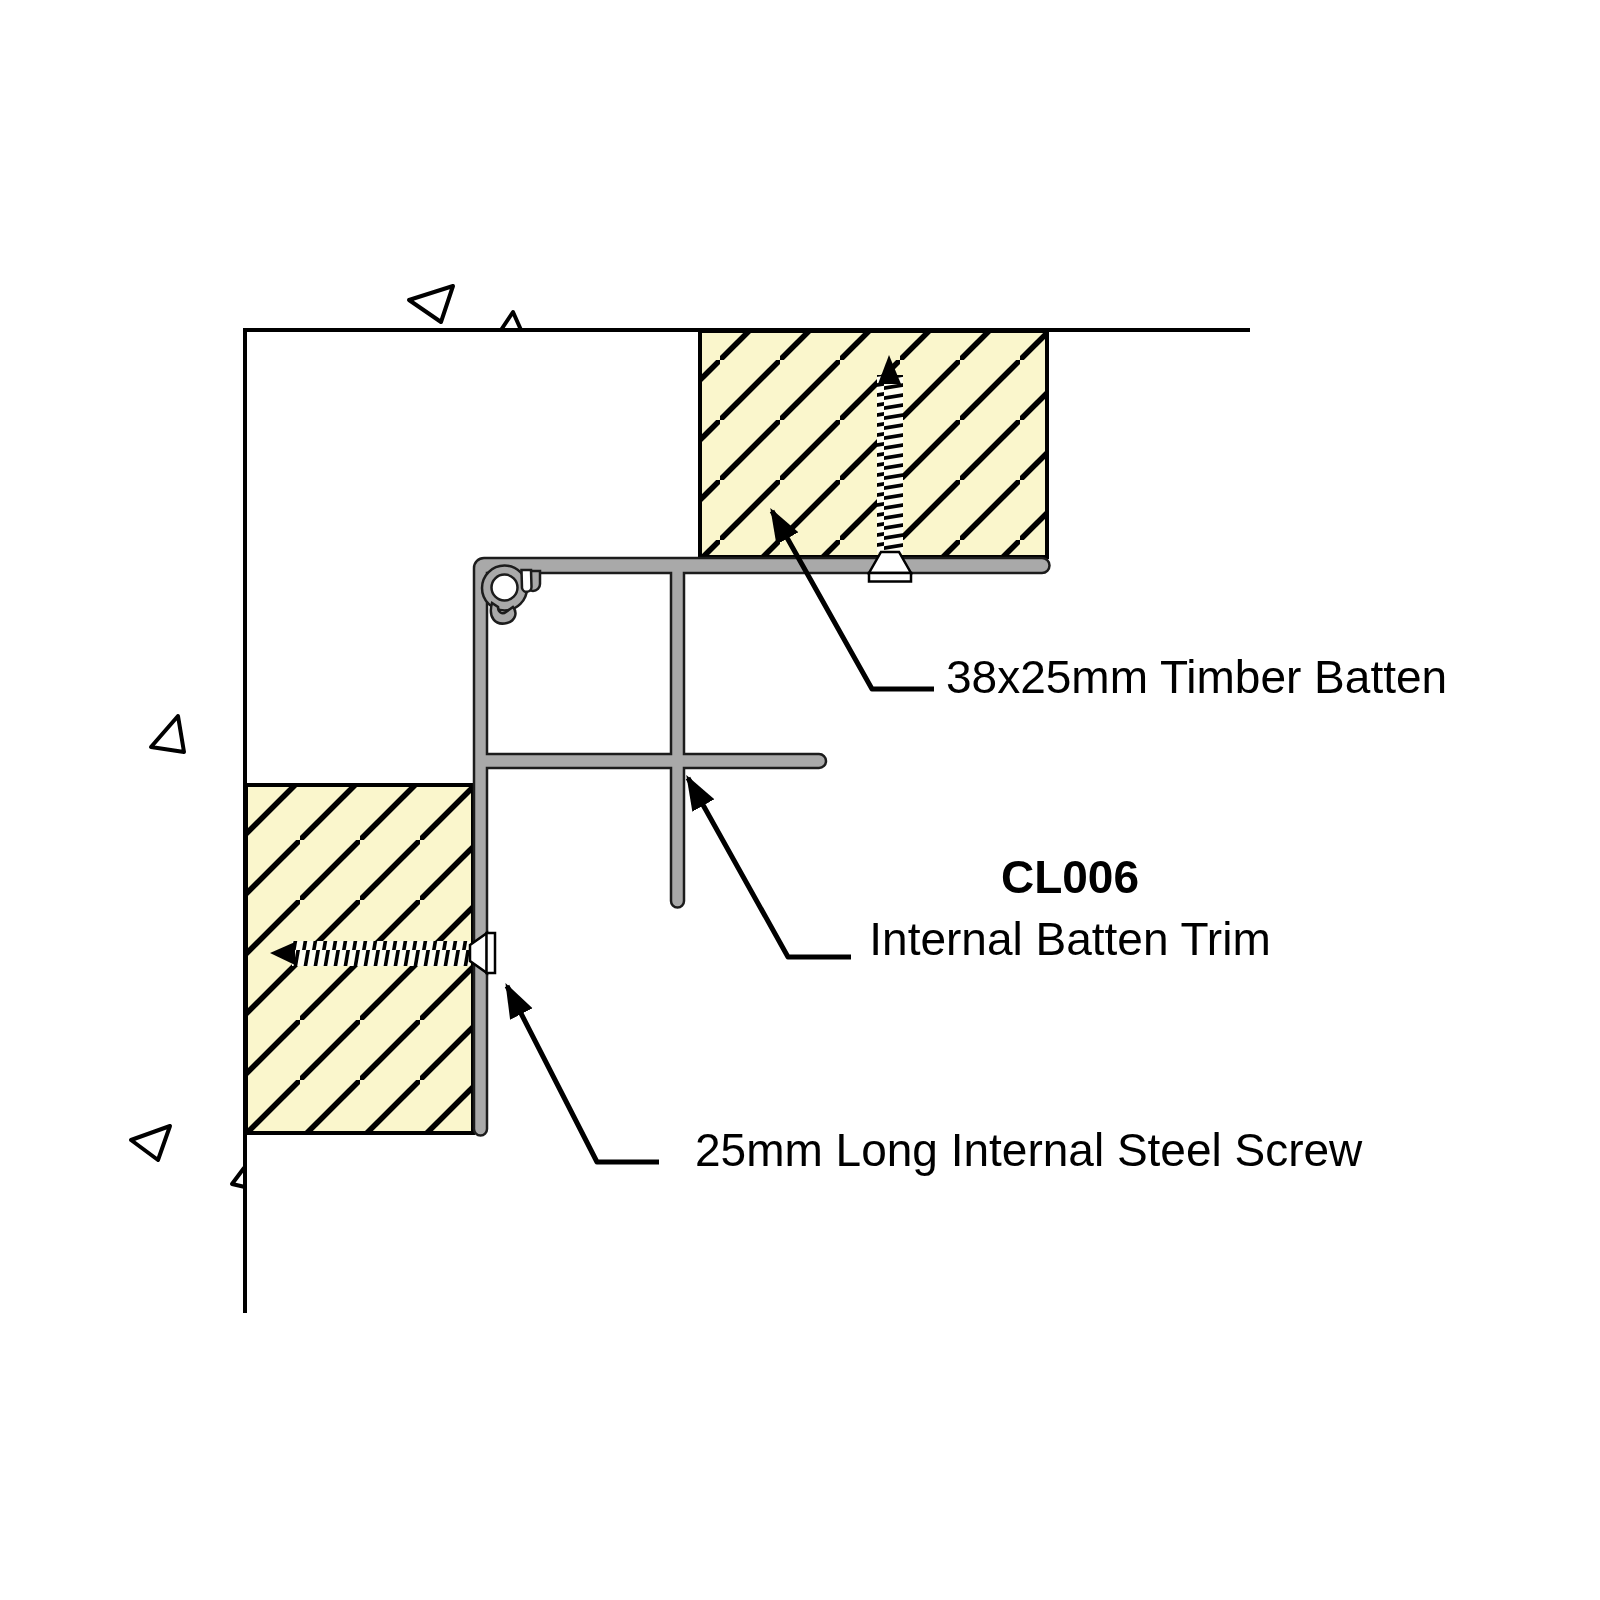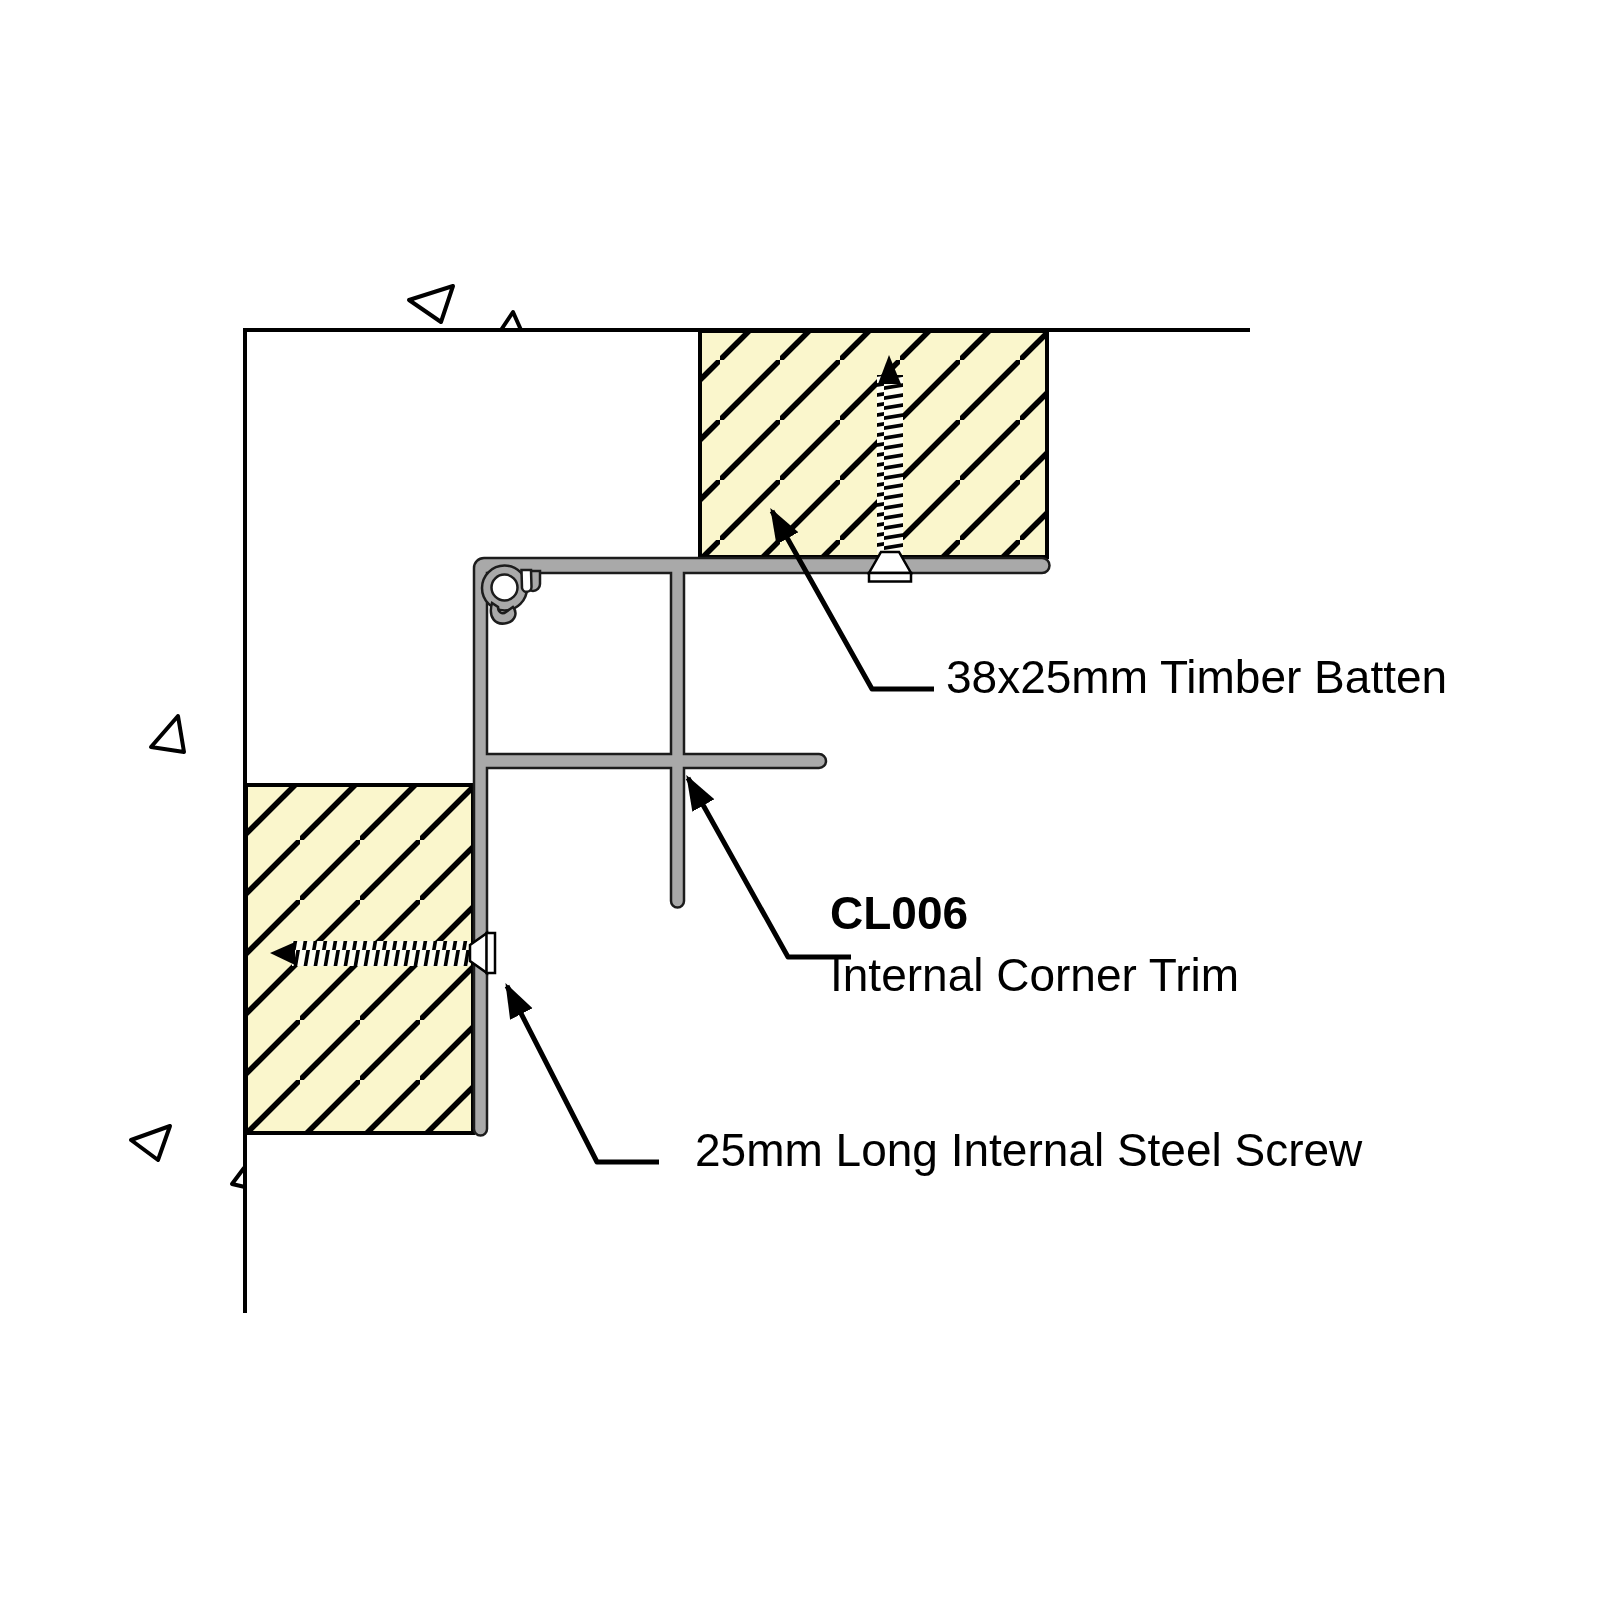--- a/index.html
+++ b/index.html
@@ -34,21 +34,21 @@
   .tick-open{fill:none;stroke:var(--line,#000);stroke-width:4;stroke-linejoin:round;stroke-linecap:round;}
 
   .label{
     position:absolute;
     font-size:46px;line-height:1;
     color:var(--line,#000);
     white-space:nowrap;
     letter-spacing:0;
   }
   .label-batten{left:946px;top:654px;}
-  .label-part{left:830px;top:851px;width:480px;text-align:left;margin-top:36px;}
+  .label-part{left:830px;top:851px;width:480px;text-align:center;}
   .part-code{font-weight:700;line-height:52px;}
   .part-name{font-weight:400;line-height:52px;margin-top:10px;}
   .label-screw{left:695px;top:1127px;}
 </style>
 </head>
 <body>
 
 <div class="canvas">
 
   <svg width="1600" height="1600" viewBox="0 0 1600 1600">
@@ -142,18 +142,18 @@
       <polyline class="leader" points="934,689 872,689 772,511"></polyline>
       <polyline class="leader" points="851,957 788,957 688,778"></polyline>
       <polyline class="leader" points="659,1162 597,1162 507,986"></polyline>
     </g>
   </svg>
 
   <div class="label label-batten">38x25mm Timber Batten</div>
 
   <div class="label label-part">
     <div class="part-code">CL006</div>
-    <div class="part-name">Internal Corner Trim</div>
+    <div class="part-name">Internal Batten Trim</div>
   </div>
 
   <div class="label label-screw">25mm Long Internal Steel Screw</div>
 
 </div>
 
 </body></html>

